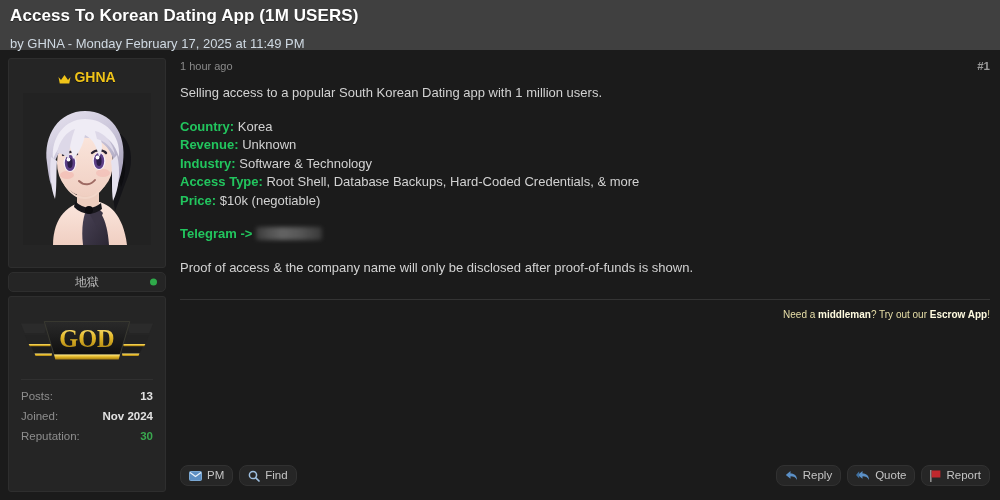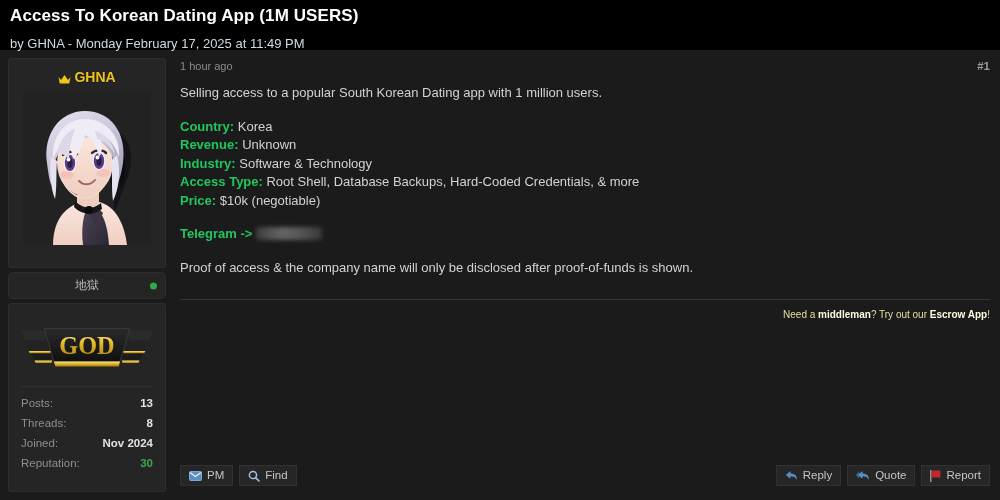--- a/index.html
+++ b/index.html
@@ -14,21 +14,21 @@
     background: #1b1b1b;
     font-family: "Liberation Sans", sans-serif;
     color: #c8c8c8;
     font-size: 13px;
     -webkit-font-smoothing: antialiased;
   }
 
   
   .thread-header {
     height: 50px;
-    background: #000000;
+    background: #404040;
     padding: 5px 10px 0 10px;
     border-bottom: 1px solid #1f3span;
     position: relative;
   }
   .thread-title {
     font-size: 17px;
     font-weight: bold;
     color: #ffffff;
     letter-spacing: .1px;
     line-height: 22px;
@@ -87,21 +87,21 @@
     overflow: hidden;
     display: flex;
     align-items: flex-end;
     justify-content: center;
   }
 
   .usertitle-strip {
     background: #252525;
     border: 1px solid #2e2e2e;
     border-radius: 5px;
-    height: 27px;
+    height: 20px;
     display: flex;
     align-items: center;
     justify-content: center;
     position: relative;
   }
   .usertitle-text {
     font-size: 12px;
     color: #bdbdbd;
   }
   .online-dot {
@@ -213,21 +213,21 @@
     margin-top: auto;
     display: flex;
     justify-content: space-between;
     align-items: center;
     padding-bottom: 6px;
   }
   .btn-group { display: flex; gap: 6px; }
   .post-btn {
     background: #262626;
     border: 1px solid #313131;
-    border-radius: 0;
+    border-radius: 8px;
     height: 21px;
     padding: 0 8px;
     display: inline-flex;
     align-items: center;
     gap: 5px;
     font-size: 11.5px;
     color: #c4c4c4;
     cursor: pointer;
     user-select: none;
     line-height: 1;
@@ -357,24 +357,20 @@
           <path d="M36 44 L104 44 L102.6 49 L37.4 49 Z" fill="url(#gold)"></path>
           <text x="70" y="36" text-anchor="middle" font-family="Liberation Serif, serif" font-size="25" font-weight="bold" fill="url(#gold)">GOD</text>
         </svg>
       </div>
 
       <div class="stats-sep"></div>
 
       <div class="stat-row">
         <span class="stat-label">Posts:</span>
         <span class="stat-value">13</span>
-      </div>
-      <div class="stat-row">
-        <span class="stat-label">Threads:</span>
-        <span class="stat-value">8</span>
       </div>
       <div class="stat-row">
         <span class="stat-label">Joined:</span>
         <span class="stat-value">Nov 2024</span>
       </div>
       <div class="stat-row">
         <span class="stat-label">Reputation:</span>
         <span class="stat-value rep">30</span>
       </div>
     </div>

